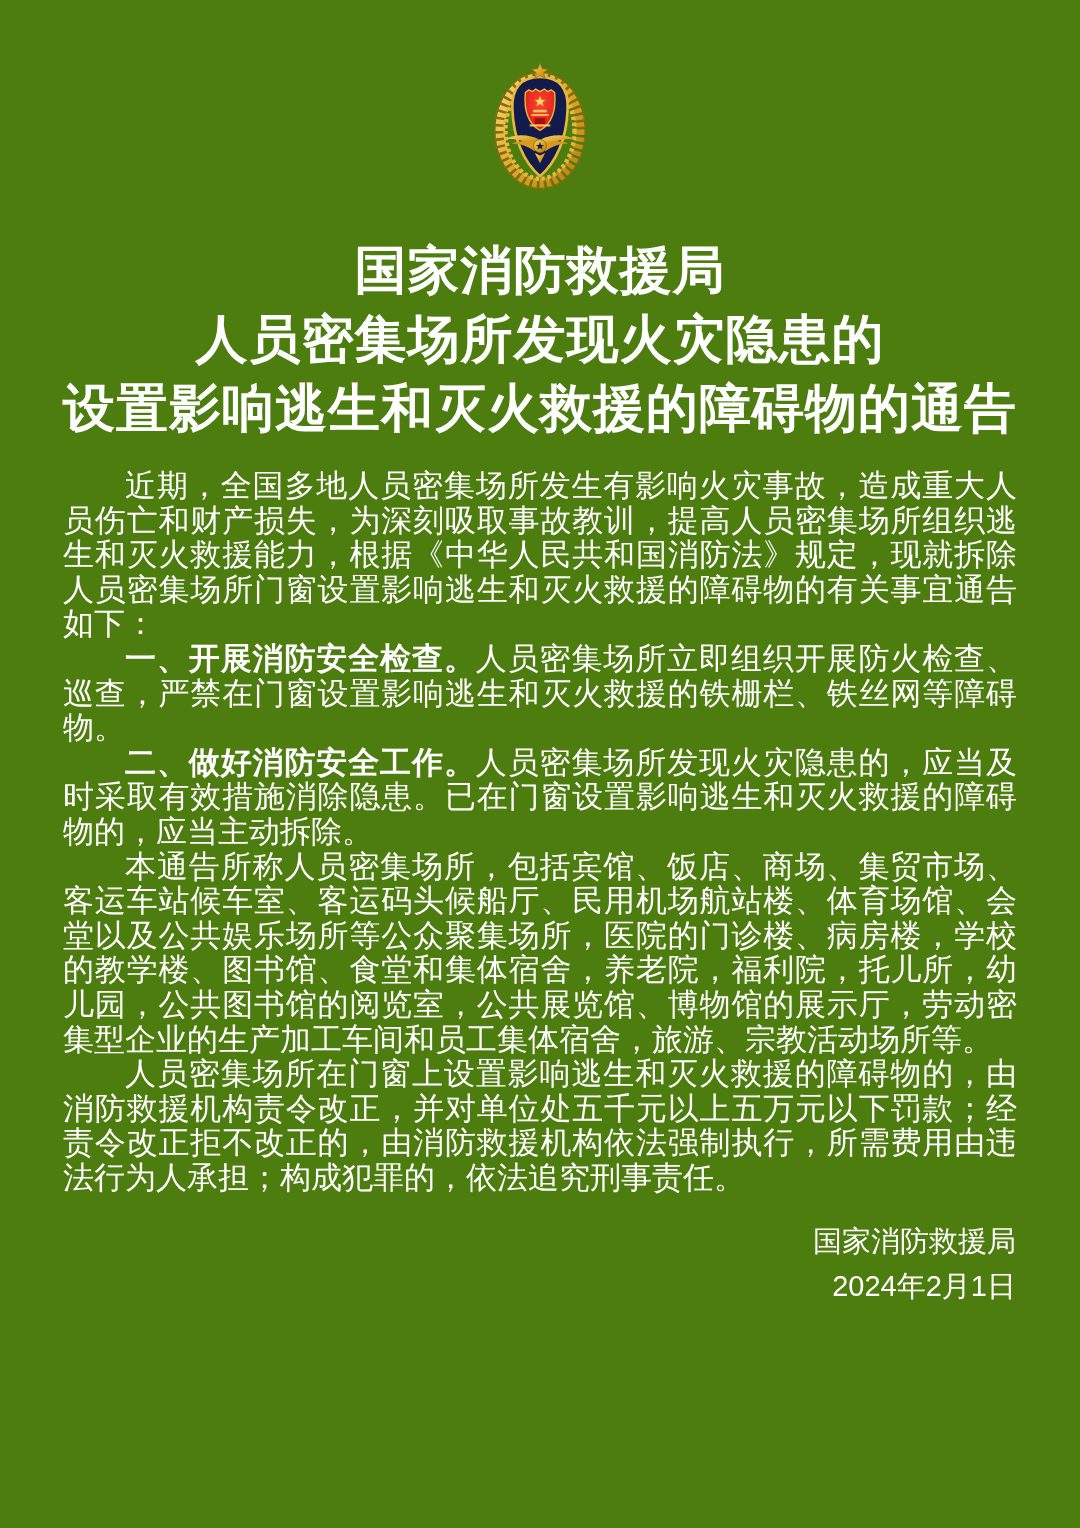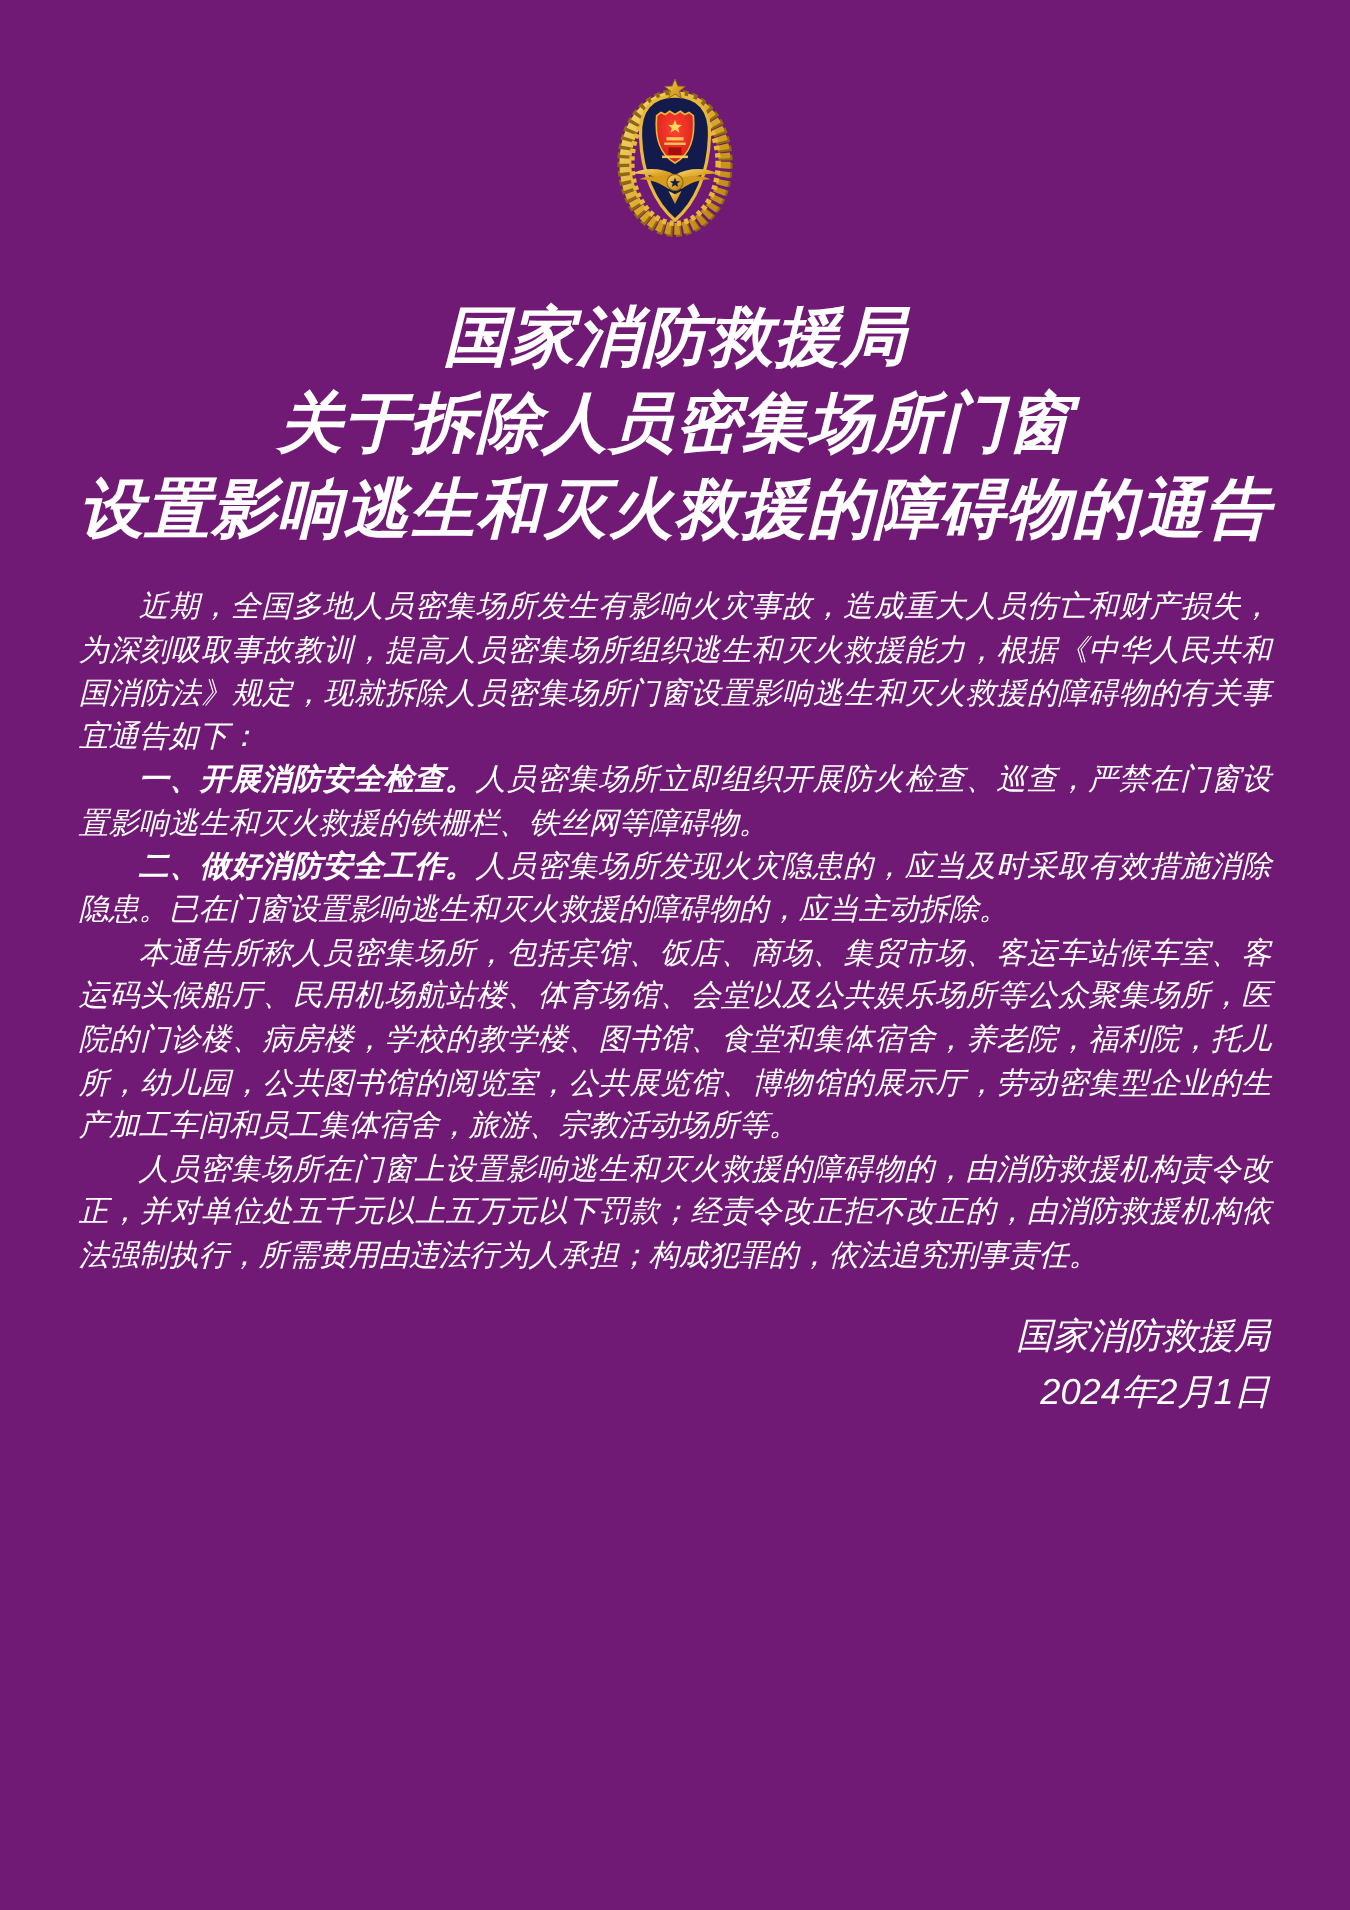--- a/index.html
+++ b/index.html
@@ -1,45 +1,44 @@
 <!DOCTYPE html>
 <html lang="zh"><head>
 <meta charset="utf-8">
 <style>
   html,body{margin:0;padding:0;}
   body{background:#0d3a9b;}
   .page{
     position:relative;
     width:1080px;height:1528px;
     margin:0 auto;
-    background:#701a75;
+    background:#4d7c0f;
     color:#ffffff;
     overflow:hidden;
     font-family:"Liberation Sans", sans-serif;
-    font-style:italic;
   }
   .emblem-wrap{
     display:flex;justify-content:center;
     padding-top:58px;
   }
   .emblem-wrap svg{display:block;}
   .title{
     margin:40px 40px 0 40px;
     text-align:center;
     font-family:"Liberation Serif", serif;
     font-weight:900;
     font-size:52px;
     line-height:69px;
     letter-spacing:1px;
     color:#ffffff;
   }
   .title div{white-space:nowrap;}
   .notice-body{
     margin:26px 63px 0 63px;
-    font-size:24px;
+    font-size:31px;
     line-height:34.6px;
     text-align:justify;
     color:#ffffff;
   }
   .notice-body p{
     margin:0;
     text-indent:2em;
   }
   .notice-body .lead{
     font-weight:800;
@@ -100,21 +99,21 @@
         <polygon points="60,97.5 61.3,100.8 64.8,100.9 62.1,103 63,106.3 60,104.3 57,106.3 57.9,103 55.2,100.9 58.7,100.8" fill="#131b4d"></polygon>
         <path d="M54,110 L60,122 L66,110 L60,113 Z" fill="url(#goldGrad)"></path>
       </g>
 
       <polygon points="60,6 62.6,12.6 69.6,12.9 64.2,17.2 66,24 60,20.1 54,24 55.8,17.2 50.4,12.9 57.4,12.6" fill="url(#goldGrad)" stroke="#8c6a10" stroke-width="0.8"></polygon>
     </svg>
   </div>
 
   <h1 class="title">
     <div>国家消防救援局</div>
-    <div>关于拆除人员密集场所门窗</div>
+    <div>人员密集场所发现火灾隐患的</div>
     <div>设置影响逃生和灭火救援的障碍物的通告</div>
   </h1>
 
   <div class="notice-body">
     <p><span class="lead"></span><span>近期，全国多地人员密集场所发生有影响火灾事故，造成重大人员伤亡和财产损失，为深刻吸取事故教训，提高人员密集场所组织逃生和灭火救援能力，根据《中华人民共和国消防法》规定，现就拆除人员密集场所门窗设置影响逃生和灭火救援的障碍物的有关事宜通告如下：</span></p>
     <p><span class="lead">一、开展消防安全检查。</span><span>人员密集场所立即组织开展防火检查、巡查，严禁在门窗设置影响逃生和灭火救援的铁栅栏、铁丝网等障碍物。</span></p>
     <p><span class="lead">二、做好消防安全工作。</span><span>人员密集场所发现火灾隐患的，应当及时采取有效措施消除隐患。已在门窗设置影响逃生和灭火救援的障碍物的，应当主动拆除。</span></p>
     <p><span class="lead"></span><span>本通告所称人员密集场所，包括宾馆、饭店、商场、集贸市场、客运车站候车室、客运码头候船厅、民用机场航站楼、体育场馆、会堂以及公共娱乐场所等公众聚集场所，医院的门诊楼、病房楼，学校的教学楼、图书馆、食堂和集体宿舍，养老院，福利院，托儿所，幼儿园，公共图书馆的阅览室，公共展览馆、博物馆的展示厅，劳动密集型企业的生产加工车间和员工集体宿舍，旅游、宗教活动场所等。</span></p>
     <p><span class="lead"></span><span>人员密集场所在门窗上设置影响逃生和灭火救援的障碍物的，由消防救援机构责令改正，并对单位处五千元以上五万元以下罚款；经责令改正拒不改正的，由消防救援机构依法强制执行，所需费用由违法行为人承担；构成犯罪的，依法追究刑事责任。</span></p>
   </div>

